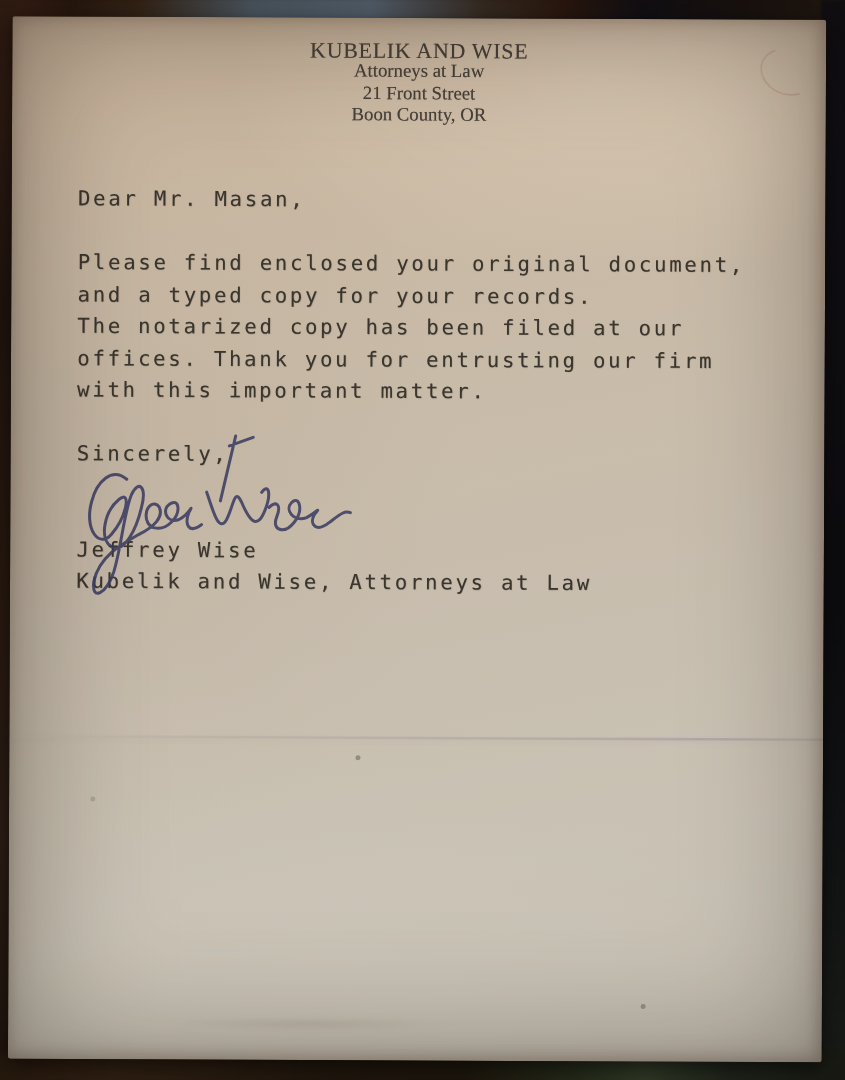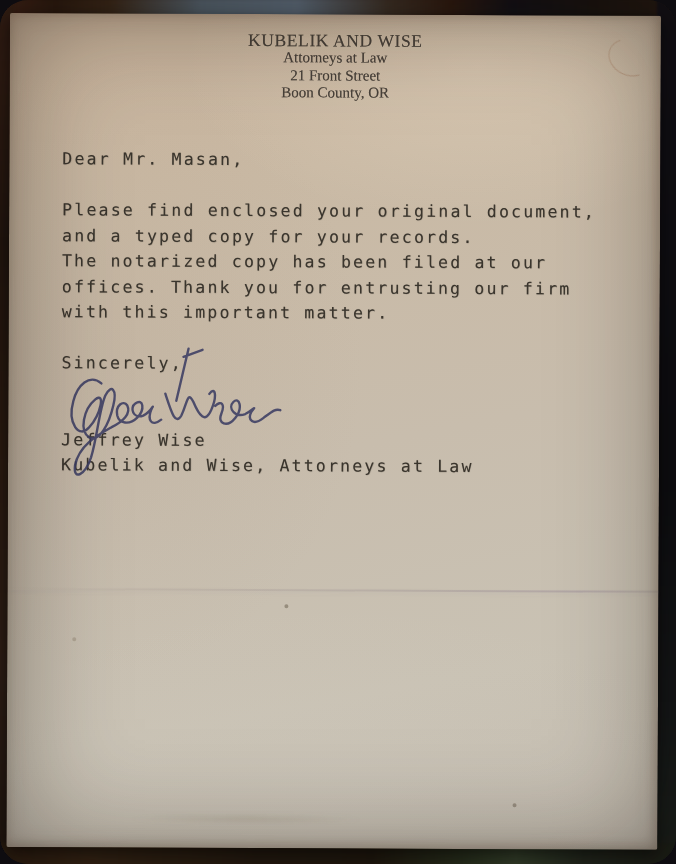--- a/index.html
+++ b/index.html
@@ -1,20 +1,19 @@
 <!DOCTYPE html>
 <html><head>
 <meta charset="utf-8">
 <style>
   html,body{margin:0;padding:0;background:#0e0c10;}
   .scene{
     position:relative;width:676px;height:864px;overflow:hidden;
     background:#14110f;
     font-family:"DejaVu Sans Mono", monospace;
-    border-radius:28px;
   }
   
   .bg-top{
     position:absolute;left:-6px;top:-4px;width:690px;height:22px;
     background:linear-gradient(90deg,#47261a 0%,#2c1b10 9%,#3a2819 17%,
       #55636f 30%,#5e6d7d 44%,#3c3026 57%,#2e1a10 66%,#121016 75%,
       #191310 87%,#271c13 100%);
     filter:blur(2.5px);
   }
   .bg-left{

